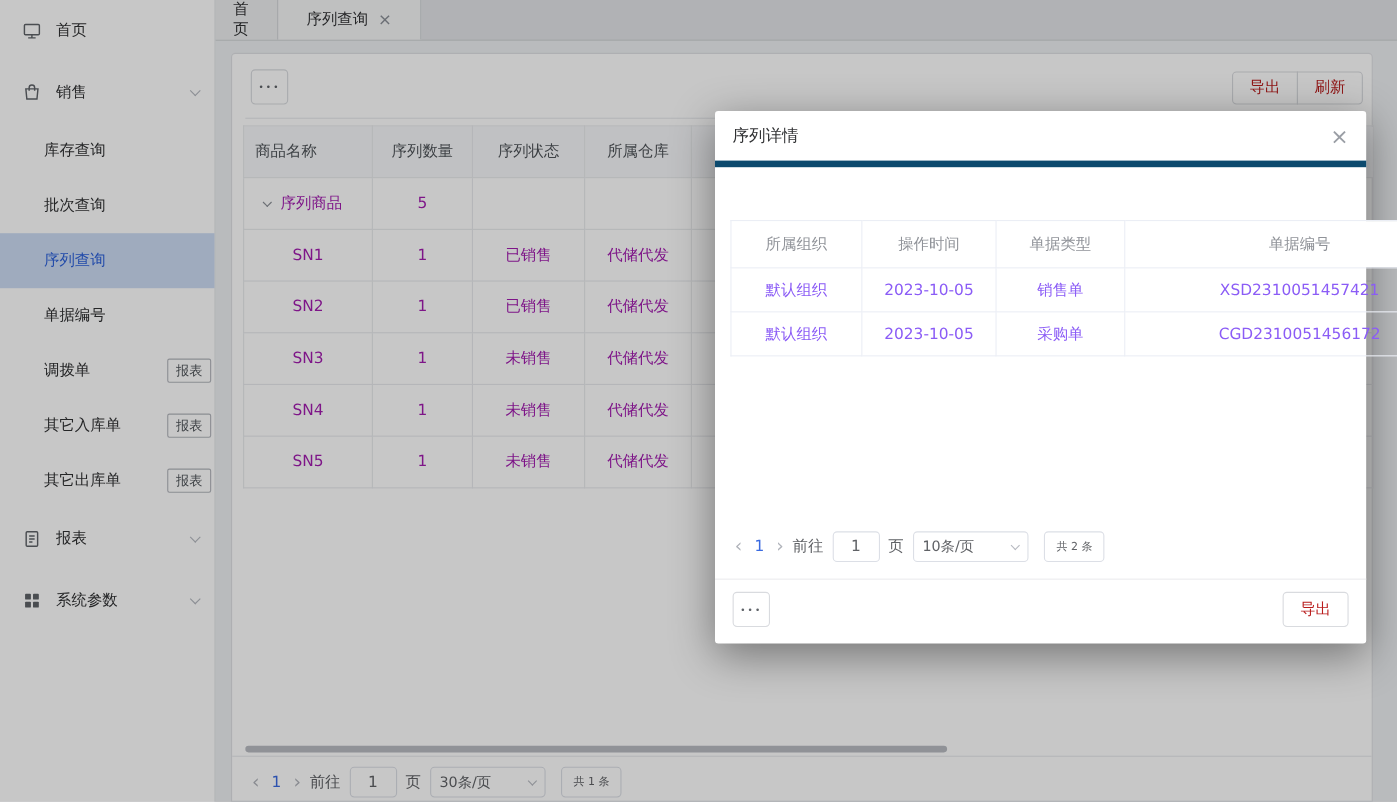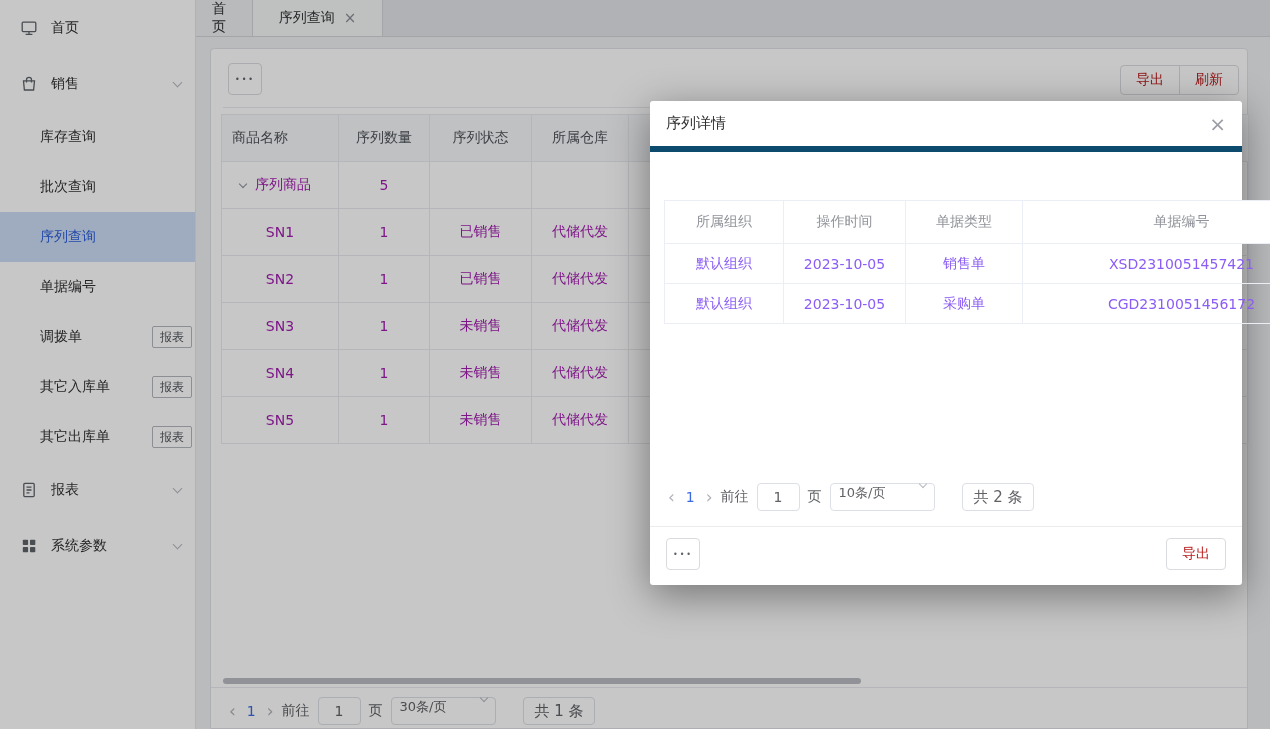--- a/index.html
+++ b/index.html
@@ -73,28 +73,28 @@
 
   
   .pager { display:flex; align-items:center; color:#606266; font-size:14px; }
   .pager > * { margin-right:8px; }
   .p-arrow { color:#b0b3ba; font-size:17px; line-height:1; cursor:pointer; }
   .p-page { color:#3a6ae0; cursor:pointer; padding:0 3px; }
   .pinput { width:43px; height:28px; border:1px solid #dcdfe6; border-radius:4px;
     text-align:center; font-size:14px; color:#606266; outline:none;
     font-family:inherit; background:#fff; }
   .psel { height:28px; min-width:90px; border:1px solid #dcdfe6; border-radius:4px;
-    display:flex; justify-content:center; font-size:13px;
+    display:flex; align-items:center; justify-content:center; font-size:13px;
     color:#606266; cursor:pointer; padding:0 8px;gap:25px; }
   .caret { display:inline-block; width:6px; height:6px;
     border-right:1.1px solid #b6b9c0; border-bottom:1.1px solid #b6b9c0;
     transform:rotate(45deg); margin:-3px 0 0 10px; }
   .ptotal { height:28px; border:1px solid #dcdfe6; border-radius:4px;
-    display:flex; align-items:center; padding:0 10px; font-size:15px;
-    color:#606266; margin-left:19px; }
+    display:flex; align-items:center; padding:0 10px; font-size:10px;
+    color:#606266; margin-left:6px; }
   .main-pager { position:absolute; left:18px; top:648px; }
 
   
   .overlay { position:absolute; inset:0; background:rgba(0,0,0,0.22); z-index:40; }
   .modal { position:absolute; left:650px; top:101px; width:592px; height:484px;
     background:#fff; border-radius:3px; z-index:50;
     box-shadow:0 10px 40px rgba(0,0,0,0.42); }
   .modal-header { height:51px; display:flex; align-items:center; padding:0 16px;
     border-bottom:6px solid #0c4a6e; font-size:15px; color:#303133; }
   .modal-x { margin-left:auto; color:#9a9ea5; font-size:20px; line-height:1;

